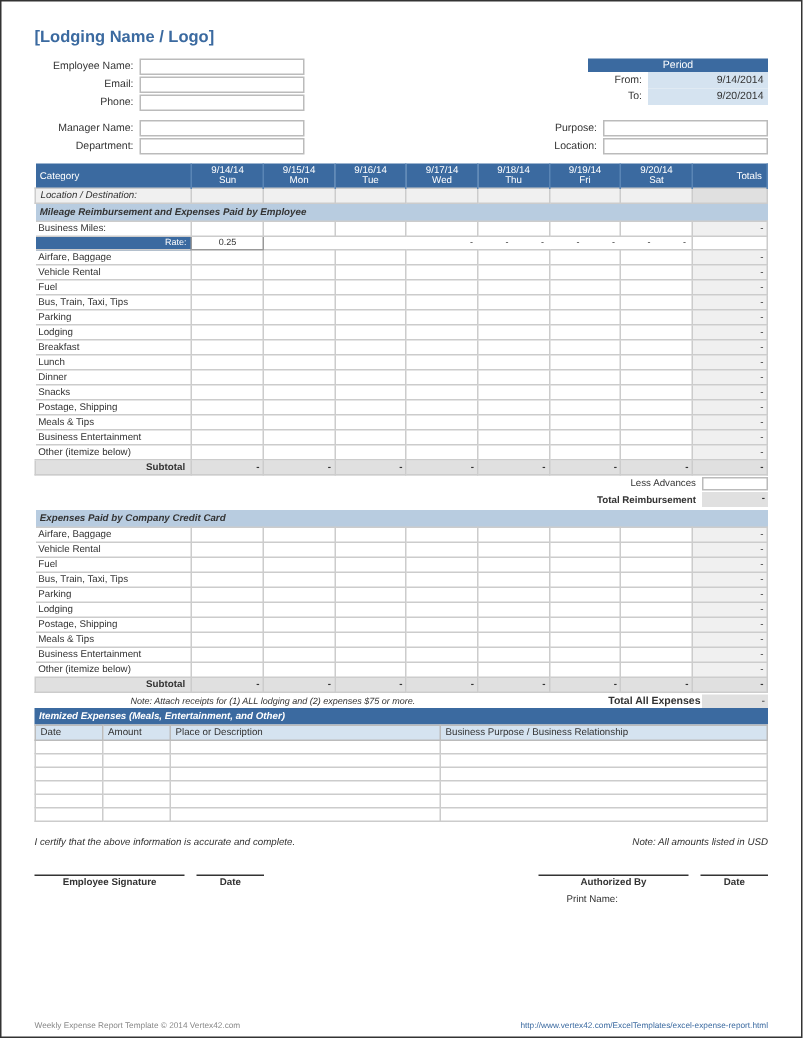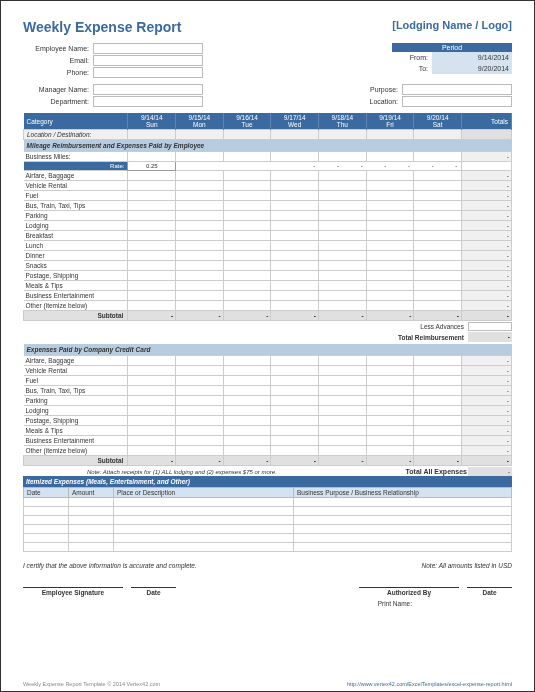--- a/index.html
+++ b/index.html
@@ -60,21 +60,20 @@
   .sig-line { border-top: 1px solid #333; font-size: 6.5px; font-weight: bold; text-align: center; padding-top: 1px; }
   .sig-name { width: 100px; }
   .sig-date { width: 45px; }
   .print-name { font-size: 6.5px; margin-top: 4px; }
   .footer { display: flex; justify-content: space-between; font-size: 5.5px; color: #888; position: absolute; bottom: 4px; left: 22px; right: 22px; }
 </style>
 </head>
 <body>
 
 <div class="header">
-  <div class="title">Weekly Expense Report</div>
   <div class="company-name">[Lodging Name / Logo]</div>
 </div>
 
 <div class="info-row">
   <div class="info-block">
     <div class="info-line">
         <div class="info-label">Employee Name:</div>
         <div class="info-value"></div>
       </div>
     <div class="info-line">

